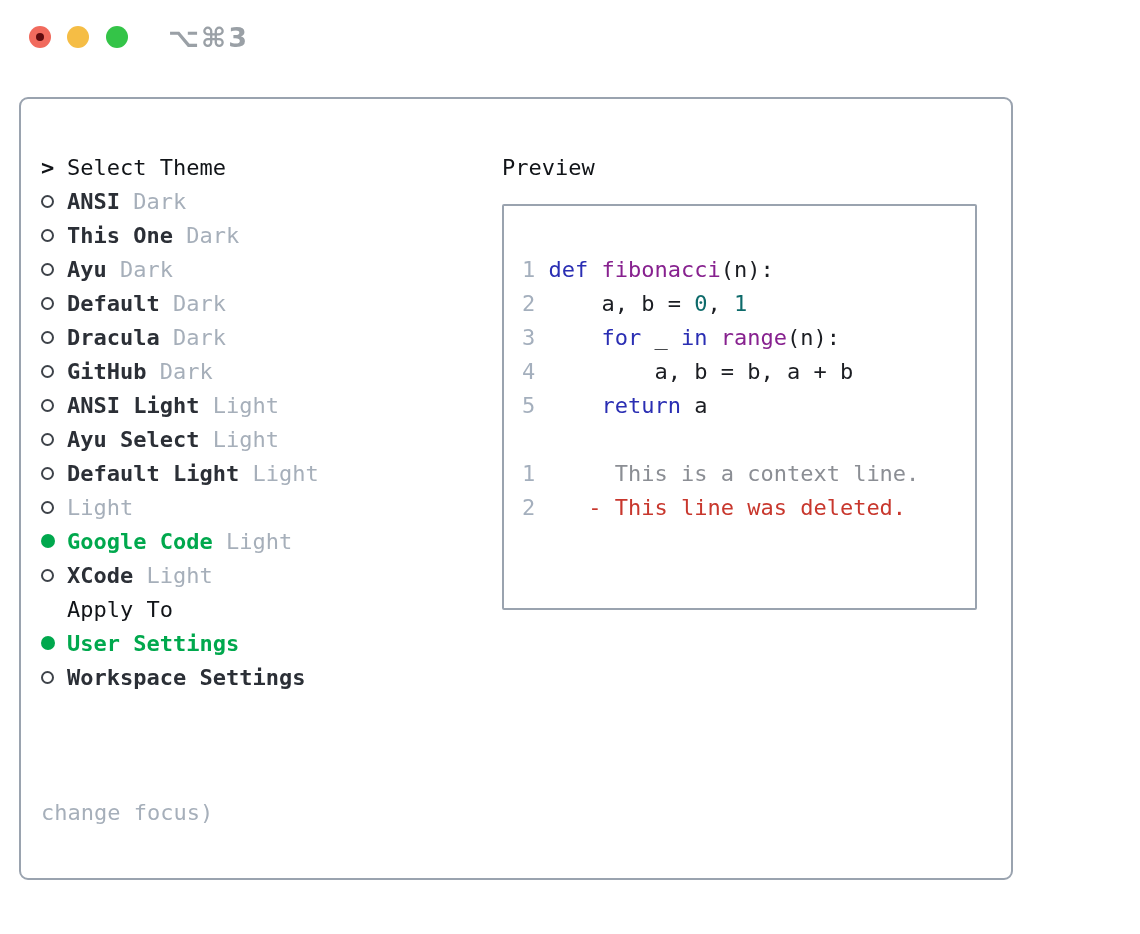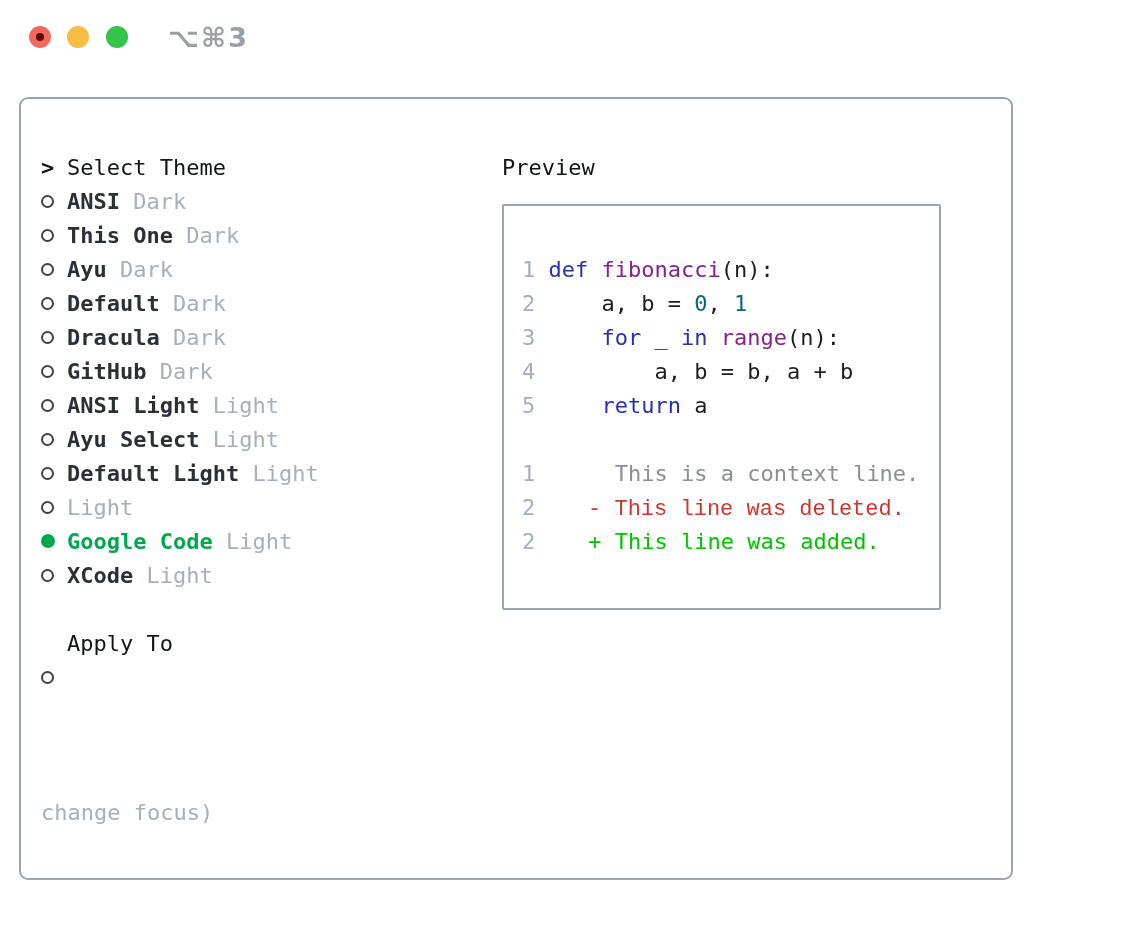--- a/index.html
+++ b/index.html
@@ -42,43 +42,43 @@
   .ring {
     width:13px; height:13px; border-radius:50%;
     border:2px solid var(--ring); background:transparent;
   }
   .ring.filled { width:14px; height:14px; border:none; background:var(--green-accent); }
 
   .t-name { color:var(--text-dark);font-weight:bold; }
   .t-variant { color:var(--text-muted); }
   .theme-row.selected .t-name { color:var(--green-accent); }
 
-  .apply-header { margin-top:34px; }
+  .apply-header { }
   .apply-row .t-name { color:var(--text-dark); }
   .apply-row.selected .t-name { color:var(--green-accent); }
 
   .help { margin-top:34px; color:var(--text-muted); font-size:22px; line-height:34px; white-space:pre; }
 
   
   .previewcol { position:absolute; left:481px; top:51px; }
   .preview-box {
-    margin-top:20px; width:439px; height:406px;
+    margin-top:20px; width:475px; height:406px;
     border:2px solid var(--border); border-radius:2px; background:#fff;
     padding:47px 0 0 18px; overflow:hidden;
   }
   .pline { height:34px; line-height:34px; font-size:22px; white-space:pre; }
   .blank-line { height:34px; }
 
   .c-ln  { color:var(--line-number); }
   .c-pl  { color:var(--code-plain); }
   .c-kw  { color:var(--code-keyword); }
   .c-fn  { color:var(--code-function); }
   .c-nm  { color:var(--code-number); }
   .c-ctx { color:var(--diff-context); }
-  .c-del { color:var(--diff-deleted);font-family:Liberation Mono, monospace; }
+  .c-del { color:var(--diff-deleted); }
   .c-add { color:var(--diff-added); }
 </style>
 </head>
 <body>
 
 <div class="window">
 
   <div class="titlebar">
     <span class="tl tl-red">
         <span class="dot"></span>
@@ -110,21 +110,22 @@
           <div class="row theme-row selected"><span class="marker"><span class="ring filled"></span></span><span class="t-name">Google Code </span><span class="t-variant">Light</span></div>
           <div class="row theme-row"><span class="marker"><span class="ring"></span></span><span class="t-name">XCode </span><span class="t-variant">Light</span></div>
         </div>
 
       <div class="row apply-header">
         <span class="marker"></span>
         <span class="hdr" style="font-weight:normal; color:var(--text-black);">Apply To</span>
       </div>
 
       <div id="apply-list">
-          <div class="row apply-row"><span class="marker"><span class="ring"></span></span></div>
+          <div class="row apply-row selected"><span class="marker"><span class="ring filled"></span></span><span class="t-name">User Settings</span></div>
+          <div class="row apply-row"><span class="marker"><span class="ring"></span></span><span class="t-name">Workspace Settings</span></div>
         </div>
 
       <div class="help">
         <div>change focus)</div>
       </div>
     </div>
 
     <div class="previewcol">
       <div class="row">
         <span class="hdr">Preview</span>
@@ -134,19 +135,18 @@
             <div class="pline"><span class="c-ln">1</span><span class="c-pl"> </span><span class="c-kw">def</span><span class="c-pl"> </span><span class="c-fn">fibonacci</span><span class="c-pl">(n):</span></div>
             <div class="pline"><span class="c-ln">2</span><span class="c-pl">     a, b = </span><span class="c-nm">0</span><span class="c-pl">, </span><span class="c-nm">1</span></div>
             <div class="pline"><span class="c-ln">3</span><span class="c-pl">     </span><span class="c-kw">for</span><span class="c-pl"> _ </span><span class="c-kw">in</span><span class="c-pl"> </span><span class="c-fn">range</span><span class="c-pl">(n):</span></div>
             <div class="pline"><span class="c-ln">4</span><span class="c-pl">         a, b = b, a + b</span></div>
             <div class="pline"><span class="c-ln">5</span><span class="c-pl">     </span><span class="c-kw">return</span><span class="c-pl"> a</span></div>
           </div>
         <div class="blank-line"></div>
         <div id="diff-lines">
             <div class="pline"><span class="c-ln">1</span><span class="c-ctx">      This is a context line.</span></div>
             <div class="pline"><span class="c-ln">2</span><span class="c-del">    - This line was deleted.</span></div>
-            <div class="pline"><span class="c-ln">2</span><span class="c-add">    + This line was added.</span></div>
           </div>
       </div>
     </div>
 
   </div>
 </div>
 
 </body></html>

